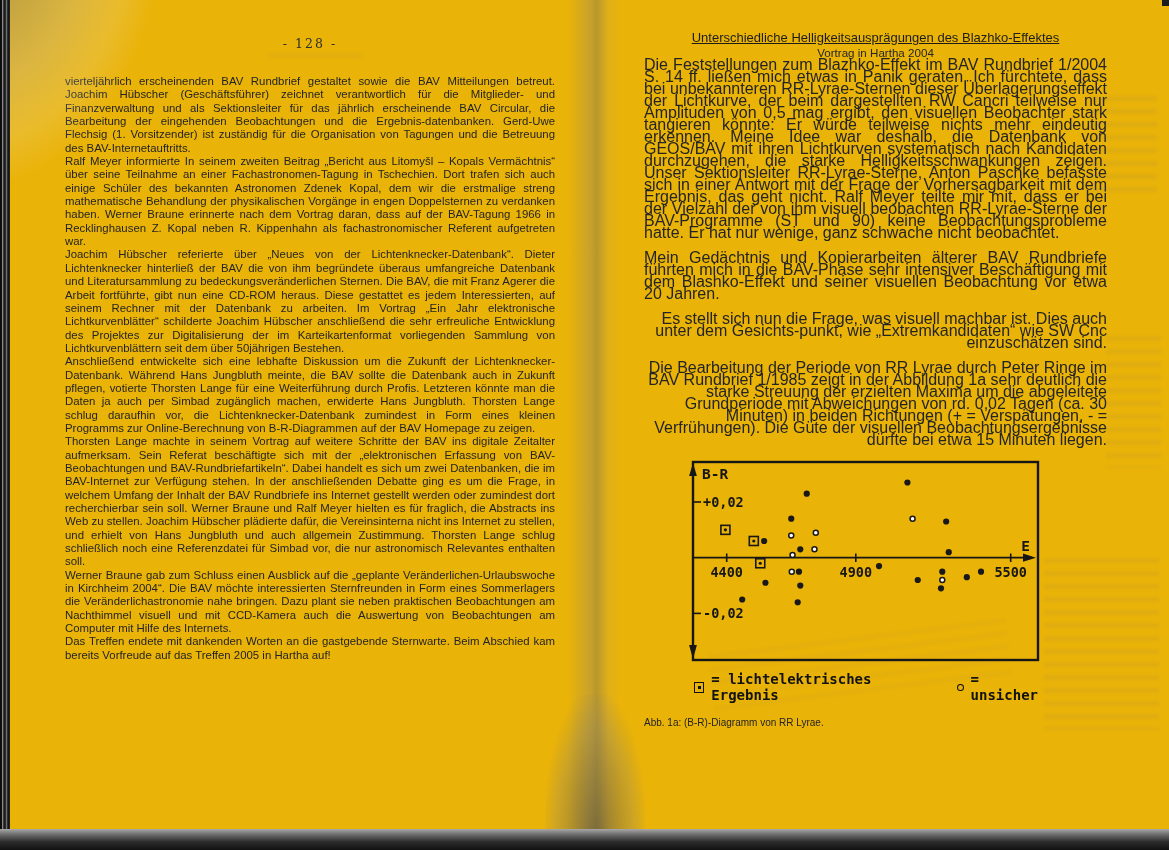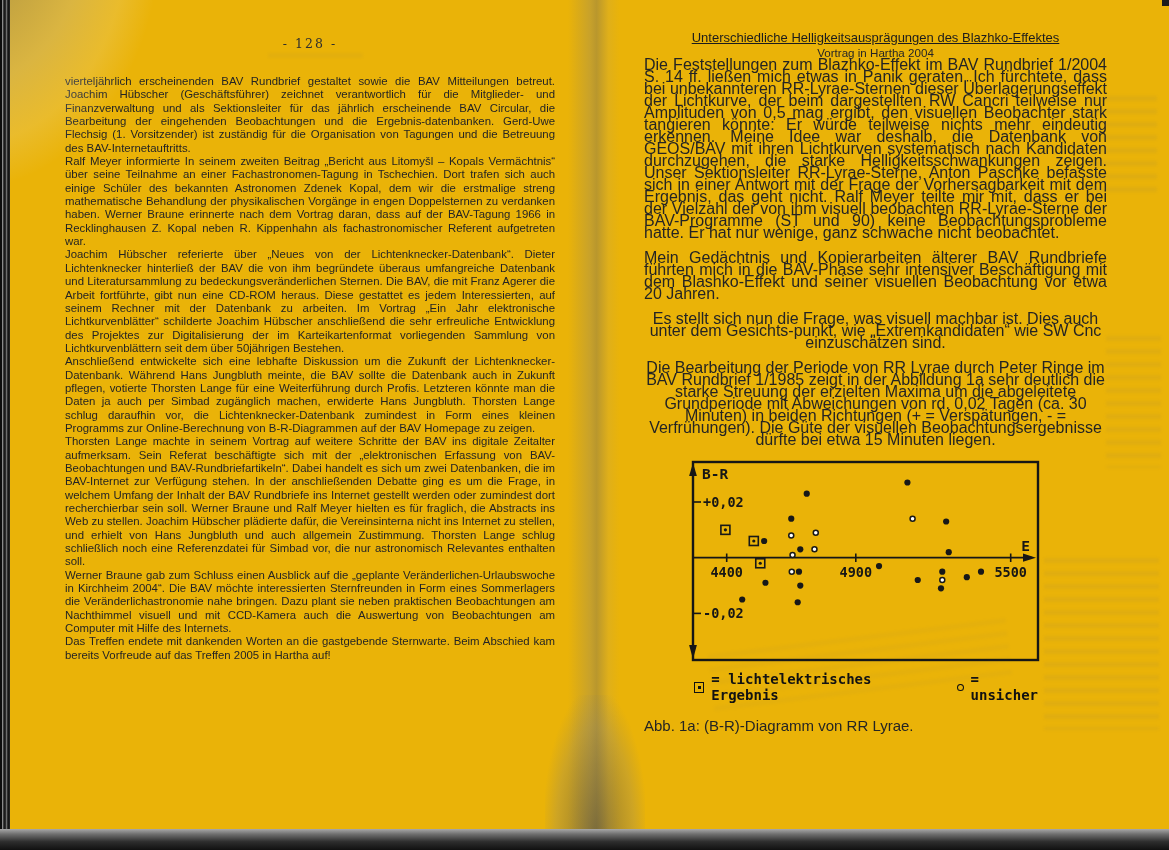--- a/index.html
+++ b/index.html
@@ -10,36 +10,36 @@
   .content-left{position:absolute;left:65px;top:36px;width:490px;}
   .content-right{position:absolute;left:644px;top:30px;width:463px;}
   .pagenum{text-align:center;font-size:12.5px;letter-spacing:2px;color:#2e2e2e;font-family:"DejaVu Serif","Liberation Serif",serif;}
   .content-left .pagenum{margin-bottom:24px;}
   .content-right .pagenum{margin-bottom:15px;}
   .body-copy p{margin:0;font-size:11.4px;line-height:13.35px;text-align:justify;color:#242424;}
   .article-title{text-align:center;font-weight:normal;font-size:13px;text-decoration:underline;color:#1c1c1c;}
   .article-subtitle{text-align:center;font-size:11.6px;margin-top:1px;}
   .article-author{text-align:center;font-size:11.6px;margin:15px 0 21px;}
   .body-right p{margin:0 0 13px;font-size:16px;line-height:12px;text-align:justify;color:#242424;}
-  .body-right p:nth-child(3),.body-right p:nth-child(4){text-align:center;}
+  .body-right p:nth-child(3),.body-right p:nth-child(4){text-align:right;}
 
   
   .figure{margin-top:9px;margin-left:44px;width:360px;}
   svg.br{display:block;}
   .clab{font-family:"DejaVu Sans Mono",monospace;font-weight:bold;fill:#161616;font-size:13.5px;}
   .big{font-size:14.5px;}
   .ax{stroke:#161616;stroke-width:1.6;}
   .legend{display:flex;align-items:center;margin-top:8px;margin-left:6px;
           font-family:"DejaVu Sans Mono",monospace;font-weight:bold;font-size:14px;color:#111;}
   .legend-item{display:flex;align-items:center;gap:7px;}
   .legend-spacer{width:30px;}
   .sym-square{width:9px;height:9px;border:1.7px solid #111;display:inline-flex;align-items:center;justify-content:center;}
   .sym-square::after{content:"";width:3px;height:3px;background:#111;}
   .sym-circle{width:5px;height:5px;border:1.7px solid #111;border-radius:50%;display:inline-block;}
-  .caption{margin-top:14px;margin-left:-44px;font-size:15px;color:#242424;}
+  .caption{margin-top:14px;margin-left:-44px;font-size:10px;color:#242424;}
 
   
   .edge-left{position:absolute;left:0;top:0;width:10px;height:100%;
     background:linear-gradient(90deg,#0d0d0d 0,#0d0d0d 2px,#8a8a8a 2.5px,#141414 4px,#333 6px,#6f6f6f 6.5px,#101010 8px,#2a2a2a 10px);}
   .shade-tl{position:absolute;left:10px;top:0;width:160px;height:290px;
     background:radial-gradient(ellipse 160% 120% at -25% -25%, rgba(110,110,110,.55), rgba(185,185,185,.32) 45%, rgba(232,232,232,.16) 62%, rgba(255,255,255,0) 75%);}
   .gutter{position:absolute;left:568px;top:0;width:52px;height:829px;
     background:linear-gradient(90deg, rgba(130,130,130,0) 0%, rgba(122,122,122,.30) 42%, rgba(105,105,105,.38) 55%, rgba(150,150,150,.12) 78%, rgba(255,255,255,0) 100%);}
   .gutter-foot{position:absolute;left:545px;bottom:20px;width:100px;height:135px;
     background:radial-gradient(ellipse at 50% 105%, rgba(70,70,70,.55), rgba(120,120,120,.25) 55%, rgba(255,255,255,0) 75%);}

